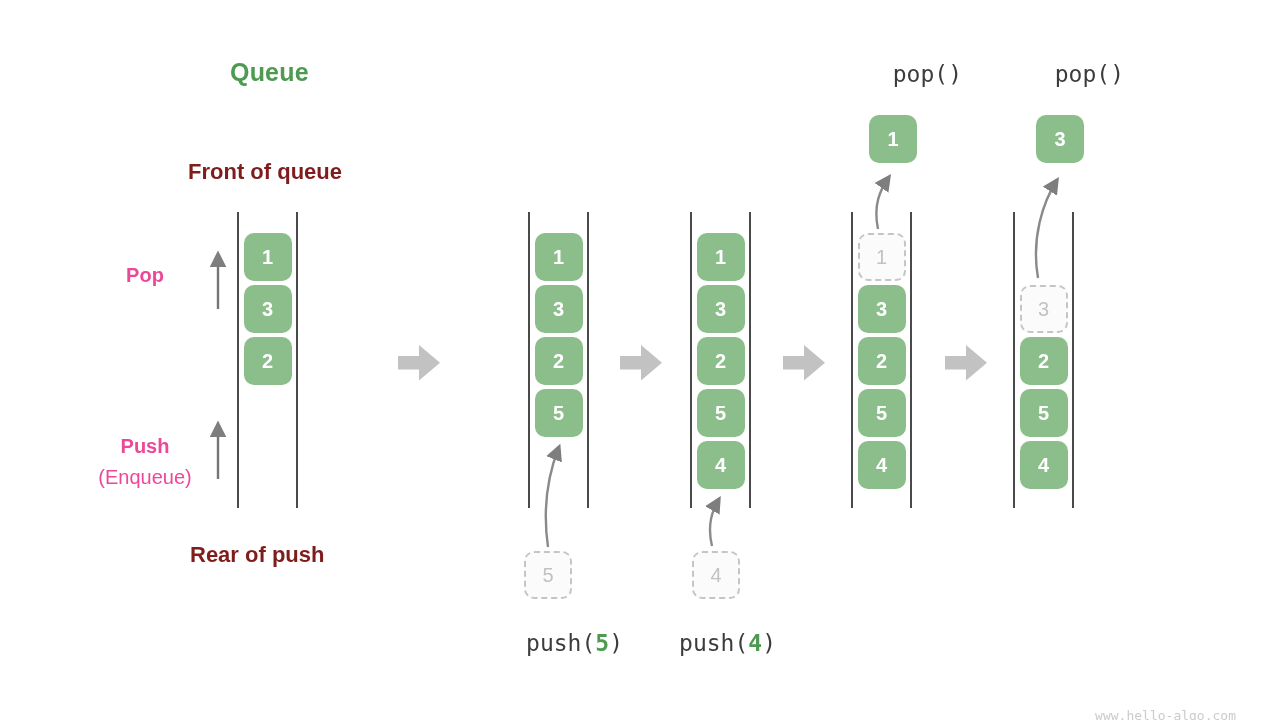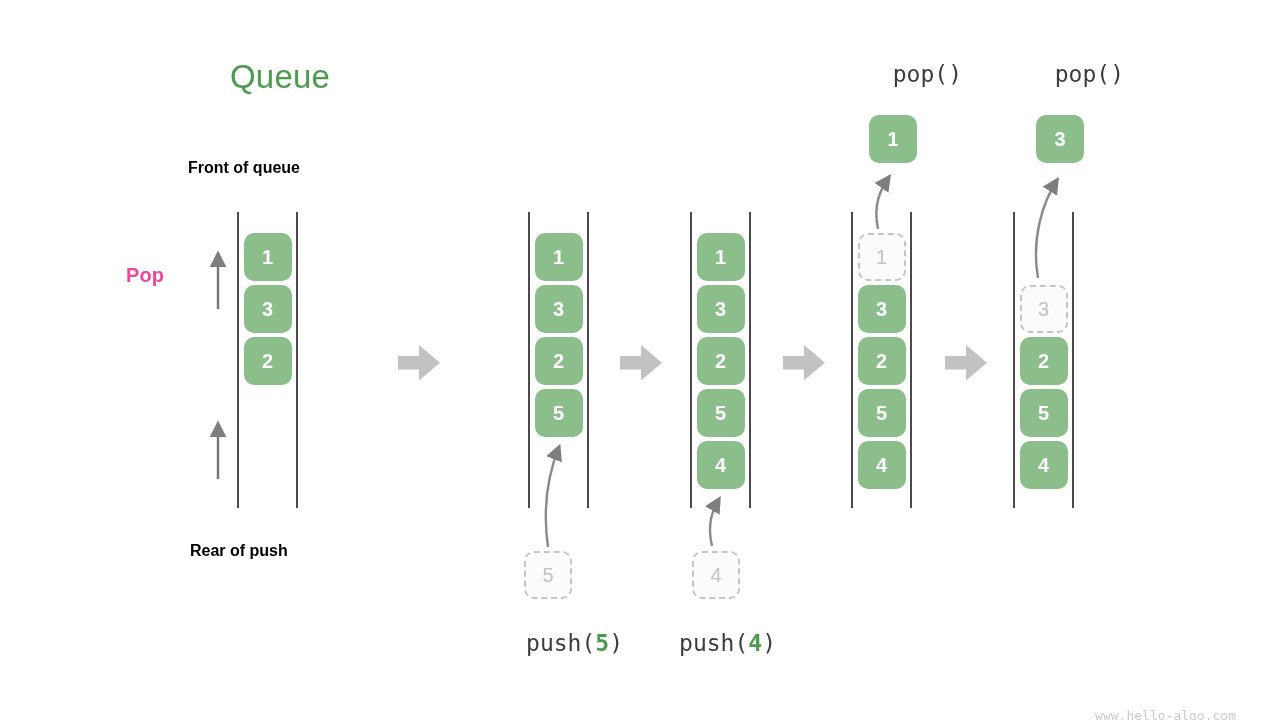--- a/index.html
+++ b/index.html
@@ -2,23 +2,23 @@
 <html><head>
 <meta charset="utf-8">
 <style>
   html,body { margin:0; padding:0; background:#ffffff; }
   .canvas {
     position:relative; width:1280px; height:720px; background:#ffffff;
     font-family:"Liberation Sans", sans-serif; overflow:hidden;
   }
   .abs { position:absolute; }
 
-  .title { color:#4D9A51; font-size:33px; font-weight:normal; letter-spacing:0.2px; }
+  .title { color:#4D9A51; font-size:25px; font-weight:bold; letter-spacing:0.2px; }
 
-  .biglabel { font-size:16px; font-weight:bold; color:#000000; }
+  .biglabel { font-size:22px; font-weight:bold; color:#7f1d1d; }
 
   .sidelabel { width:170px; text-align:center; color:#ec4899; line-height:1.55; }
   .sidelabel .b { font-size:20px; font-weight:bold; display:block; }
   .sidelabel .r { font-size:20px; font-weight:normal; display:block; }
 
   .queue { position:absolute; top:212px; width:61px; height:296px; }
   .wall { position:absolute; top:0; width:2px; height:100%; background:#4A4A4A; }
   .wall.left { left:0; }
   .wall.right { right:0; }
 
@@ -72,20 +72,24 @@
     <path d="M 1038 278 C 1031 238 1043 202 1057 180" fill="none" stroke="#8A8A8A" stroke-width="2.4" marker-end="url(#ah)"></path>
   </svg>
 
   <div class="abs title" style="left:230px; top:58px;">Queue</div>
   <div class="abs biglabel" style="left:188px; top:159px;">Front of queue</div>
   <div class="abs biglabel" style="left:190px; top:542px;">Rear of push</div>
 
   <div class="abs sidelabel" style="left:60px; top:260px;">
     <span class="b">Pop</span>
   </div>
+  <div class="abs sidelabel" style="left:60px; top:431px;">
+    <span class="b">Push</span>
+    <span class="r">(Enqueue)</span>
+  </div>
 
   <div class="queue layer2" style="left:237px;">
     <div class="wall left"></div>
     <div class="wall right"></div>
     <div class="cell" style="top:21px;">1</div>
     <div class="cell" style="top:73px;">3</div>
     <div class="cell" style="top:125px;">2</div>
   </div>
 
   <div class="queue layer2" style="left:528px;">

